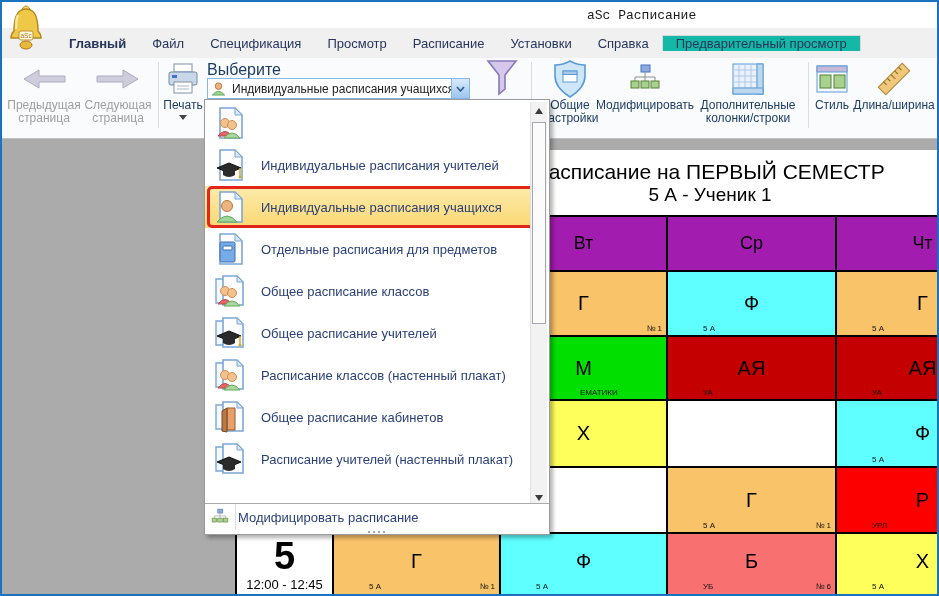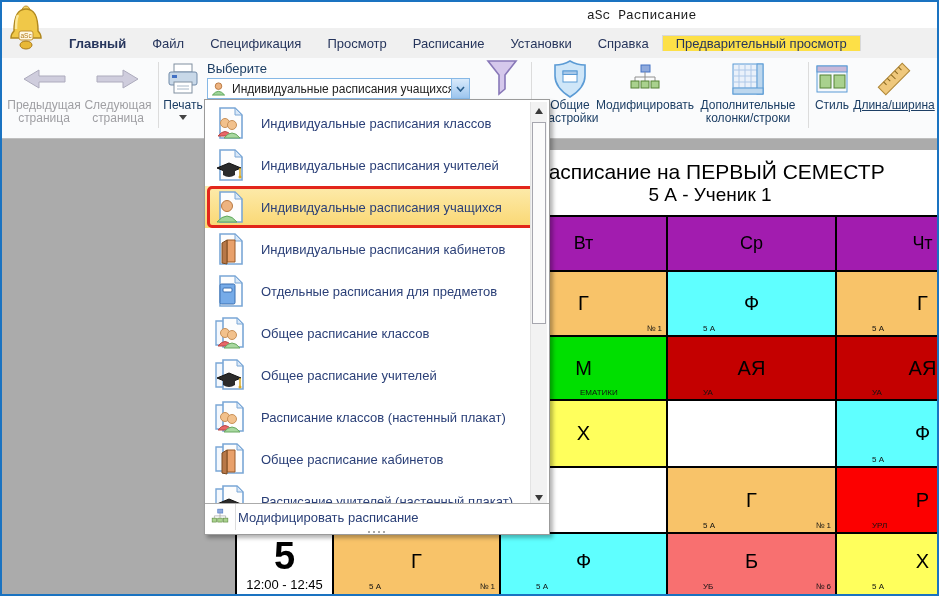--- a/index.html
+++ b/index.html
@@ -6,29 +6,29 @@
   .app{position:relative;width:939px;height:596px;box-sizing:border-box;border:2px solid #1A73C1;
        background:#fff;overflow:hidden;font-family:"Liberation Sans",sans-serif;}
   
   .titlebar{position:absolute;left:0;top:0;right:0;height:26px;background:#fff;}
   .title-text{position:absolute;left:585px;top:6px;font-size:13px;color:#1a1a1a;font-family:Liberation Mono, monospace;}
   .logo{position:absolute;left:6px;top:2px;width:36px;height:46px;z-index:6;}
   
   .menubar{position:absolute;left:0;top:26px;right:0;height:30px;background:#F0F0F0;display:flex;align-items:center;padding-left:54px;}
   .mtab{display:flex;align-items:center;padding:0 13px;font-size:13px;color:#26355C;cursor:default;}
   .mtab.bold{font-weight:bold;}
-  .mtab.active{background:#fde047;border:1px solid #D8D8D8;border-bottom:none;}
+  .mtab.active{background:#14b8a6;border:1px solid #D8D8D8;border-bottom:none;}
   
   .ribbon{position:absolute;left:0;top:56px;right:0;height:80px;background:#FAFBFC;border-bottom:1px solid #BFBFBF;z-index:1;}
   .rsep{position:absolute;top:4px;width:1px;height:66px;background:#DCDCDC;}
   .rbtn{position:absolute;top:1px;height:76px;display:flex;flex-direction:column;align-items:center;font-size:12px;color:#1C3E64;line-height:13px;text-align:center;}
   .rbtn .ric{height:40px;display:flex;align-items:center;justify-content:center;}
   .rbtn.disabled{color:#9F9FA3;}
   .caret{width:0;height:0;border-left:4px solid transparent;border-right:4px solid transparent;border-top:5px solid #444;margin-top:3px;}
-  .choose-label{position:absolute;left:205px;top:3px;font-size:13px;color:#1C3E64;}
+  .choose-label{position:absolute;left:205px;top:3px;font-size:16px;color:#1C3E64;}
   .combo{position:absolute;left:205px;top:20px;width:263px;height:21px;box-sizing:border-box;border:1px solid #86B8E6;background:#fff;display:flex;align-items:center;}
   .combo .cic{margin-left:3px;display:flex;}
   .combo .cval{margin-left:6px;font-size:12px;color:#222;white-space:nowrap;overflow:hidden;}
   .combo .cbtn{margin-left:auto;width:17px;height:100%;background:linear-gradient(#D9EAFB,#9CC5EE);border-left:1px solid #86B8E6;display:flex;align-items:center;justify-content:center;}
   
   .workspace{position:absolute;left:0;top:136px;right:0;bottom:0;background:#ABABAB;}
   .page{position:absolute;left:233px;top:12px;width:950px;height:448px;background:#fff;}
   .pt1{position:absolute;left:0;top:10px;width:950px;text-align:center;font-size:21px;color:#000;}
   .pt2{position:absolute;left:0;top:34px;width:950px;text-align:center;font-size:19px;color:#000;}
   .ttable{position:absolute;left:0;top:65px;background:#000;display:grid;width:max-content;
@@ -202,21 +202,21 @@
         <svg width="34" height="30" viewBox="0 0 34 30">
           <rect x="2" y="2" width="30" height="26" fill="#F5F8FC" stroke="#5B9BD5"></rect>
           <rect x="2" y="2" width="30" height="6" fill="#C8B8D8" stroke="#5B9BD5"></rect>
           <rect x="5" y="11" width="11" height="13" fill="#A9D18E" stroke="#548235"></rect>
           <rect x="19" y="11" width="11" height="13" fill="#A9D18E" stroke="#548235"></rect>
         </svg>
       </span>
       <span>Стиль</span>
     </div>
 
-    <div class="rbtn" style="left:850px;width:84px;text-decoration:underline;">
+    <div class="rbtn" style="left:850px;width:84px;">
       <span class="ric">
         <svg width="38" height="38" viewBox="0 0 36 36">
           <g transform="rotate(45 18 18)">
             <rect x="13" y="2" width="10" height="32" fill="#EFC87C" stroke="#B08838"></rect>
             <path d="M13 7 h4 M13 12 h4 M13 17 h6 M13 22 h4 M13 27 h4" stroke="#8A6820"></path>
           </g>
         </svg>
       </span>
       <span>Длина/ширина</span>
     </div>
@@ -358,21 +358,20 @@
         <span class="ddicon">
           <svg viewBox="0 0 34 34" width="34" height="34">
               <path d="M7 2 H22 L29 9 V32 H7 Z" fill="#FDFDFD" stroke="#7AA7D6" stroke-width="1.6"></path>
               <path d="M22 2 L29 9 H22 Z" fill="#D9E8F8" stroke="#7AA7D6"></path>
               <circle cx="12" cy="17" r="4.5" fill="#F2C18C" stroke="#C89058"></circle>
               <path d="M5 30 q7 -9 14 0 z" fill="#E86868" stroke="#B84848"></path>
               <circle cx="19" cy="19" r="4.5" fill="#F2C18C" stroke="#C89058"></circle>
               <path d="M11 32 q8 -10 16 0 z" fill="#A8D8A0" stroke="#68A860"></path>
             </svg>
         </span>
-        <span class="ddlabel">Индивидуальные расписания классов</span>
       </div>
 
       <div class="dditem">
         <span class="ddicon">
           <svg viewBox="0 0 34 34" width="34" height="34">
               <path d="M7 2 H22 L29 9 V32 H7 Z" fill="#FDFDFD" stroke="#7AA7D6" stroke-width="1.6"></path>
               <path d="M22 2 L29 9 H22 Z" fill="#D9E8F8" stroke="#7AA7D6"></path>
               <polygon points="4,20 16,15 28,20 16,25" fill="#2B2B2B" stroke="#111"></polygon>
               <path d="M10 22 v5 q6 4 12 0 v-5" fill="#2B2B2B"></path>
               <line x1="27" y1="20" x2="27" y2="28" stroke="#D8A820" stroke-width="1.5"></line>
@@ -387,31 +386,20 @@
           <svg viewBox="0 0 34 34" width="34" height="34">
               <path d="M7 2 H22 L29 9 V32 H7 Z" fill="#FDFDFD" stroke="#7AA7D6" stroke-width="1.6"></path>
               <path d="M22 2 L29 9 H22 Z" fill="#D9E8F8" stroke="#7AA7D6"></path>
               <circle cx="14" cy="16" r="5.5" fill="#EDB380" stroke="#B87840"></circle>
               <path d="M4 32 q10 -12 20 0 z" fill="#9FD49A" stroke="#5FA85A"></path>
             </svg>
         </span>
         <span class="ddlabel">Индивидуальные расписания учащихся</span>
       </div>
 
-      <div class="dditem">
-        <span class="ddicon">
-          <svg viewBox="0 0 34 34" width="34" height="34">
-              <path d="M7 2 H22 L29 9 V32 H7 Z" fill="#FDFDFD" stroke="#7AA7D6" stroke-width="1.6"></path>
-              <path d="M22 2 L29 9 H22 Z" fill="#D9E8F8" stroke="#7AA7D6"></path>
-              <path d="M14 8 h8 v22 h-8 z" fill="#E8A06A" stroke="#9A5A28"></path>
-              <path d="M14 8 l-5 3 v20 l5 1 z" fill="#B87848" stroke="#7A4A20"></path>
-            </svg>
-        </span>
-        <span class="ddlabel">Индивидуальные расписания кабинетов</span>
-      </div>
 
       <div class="dditem">
         <span class="ddicon">
           <svg viewBox="0 0 34 34" width="34" height="34">
               <path d="M7 2 H22 L29 9 V32 H7 Z" fill="#FDFDFD" stroke="#7AA7D6" stroke-width="1.6"></path>
               <path d="M22 2 L29 9 H22 Z" fill="#D9E8F8" stroke="#7AA7D6"></path>
               <rect x="7" y="10" width="15" height="20" rx="1.5" fill="#76ABE8" stroke="#3A6FB0"></rect>
               <rect x="10" y="14" width="9" height="4" rx="1" fill="#FFF" stroke="#3A6FB0"></rect>
             </svg>
         </span>

